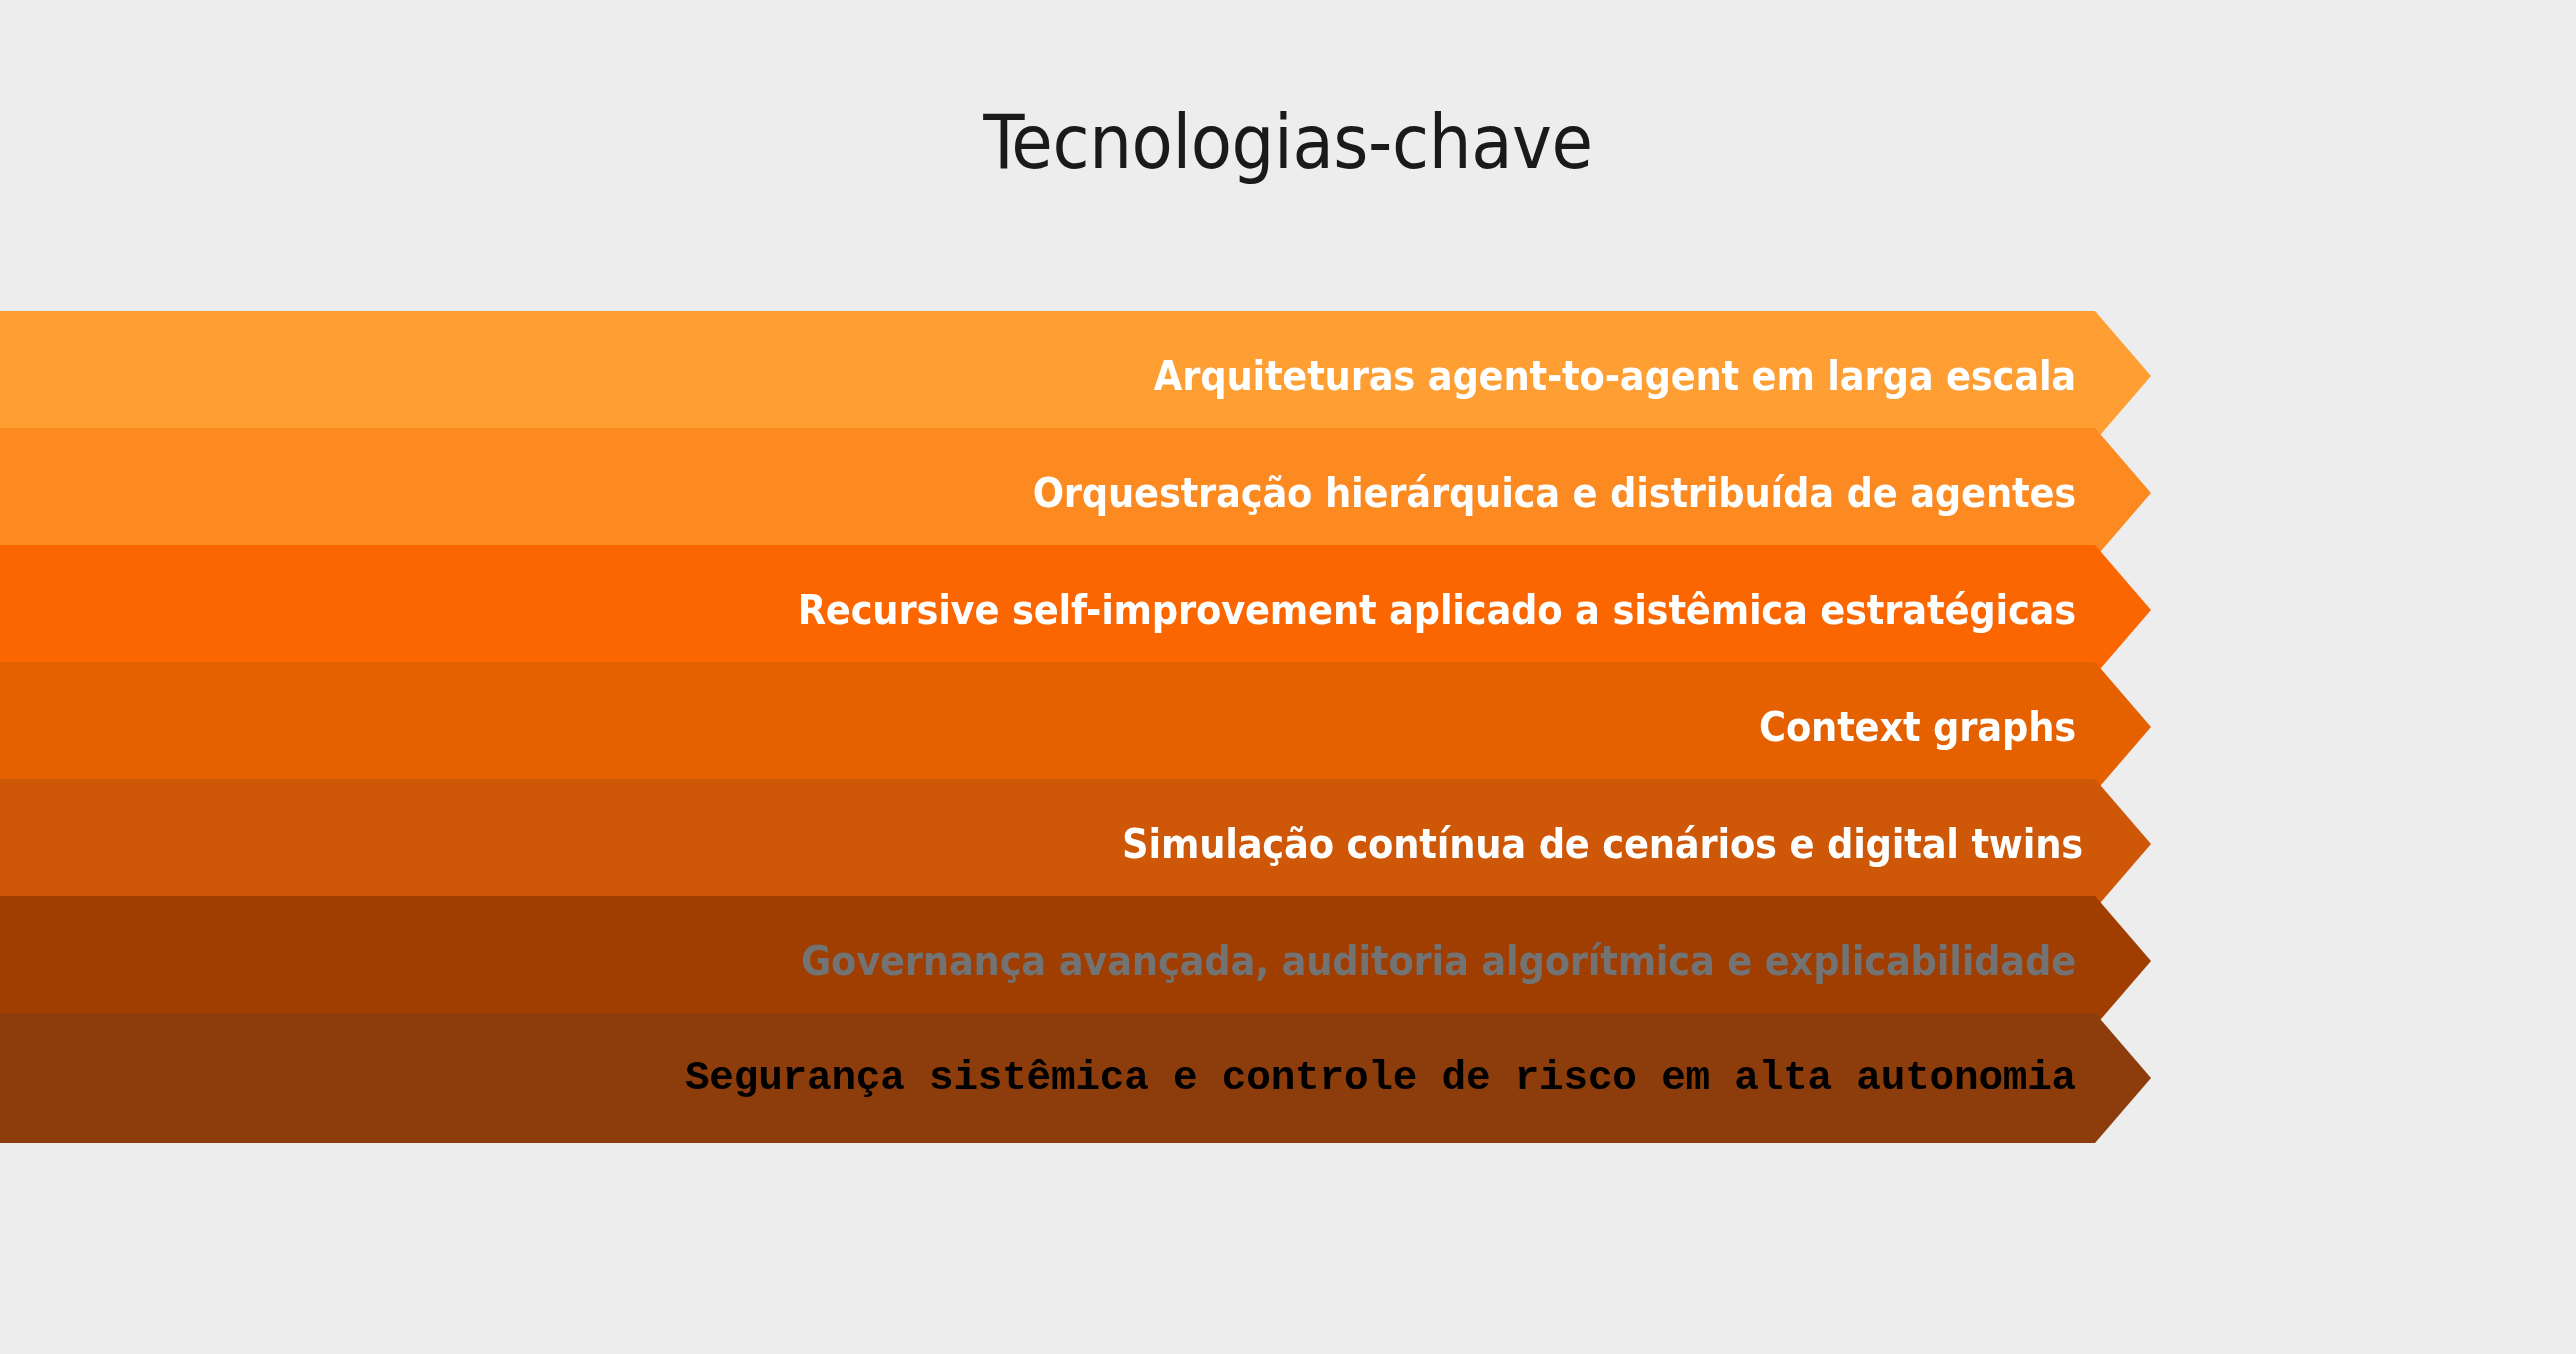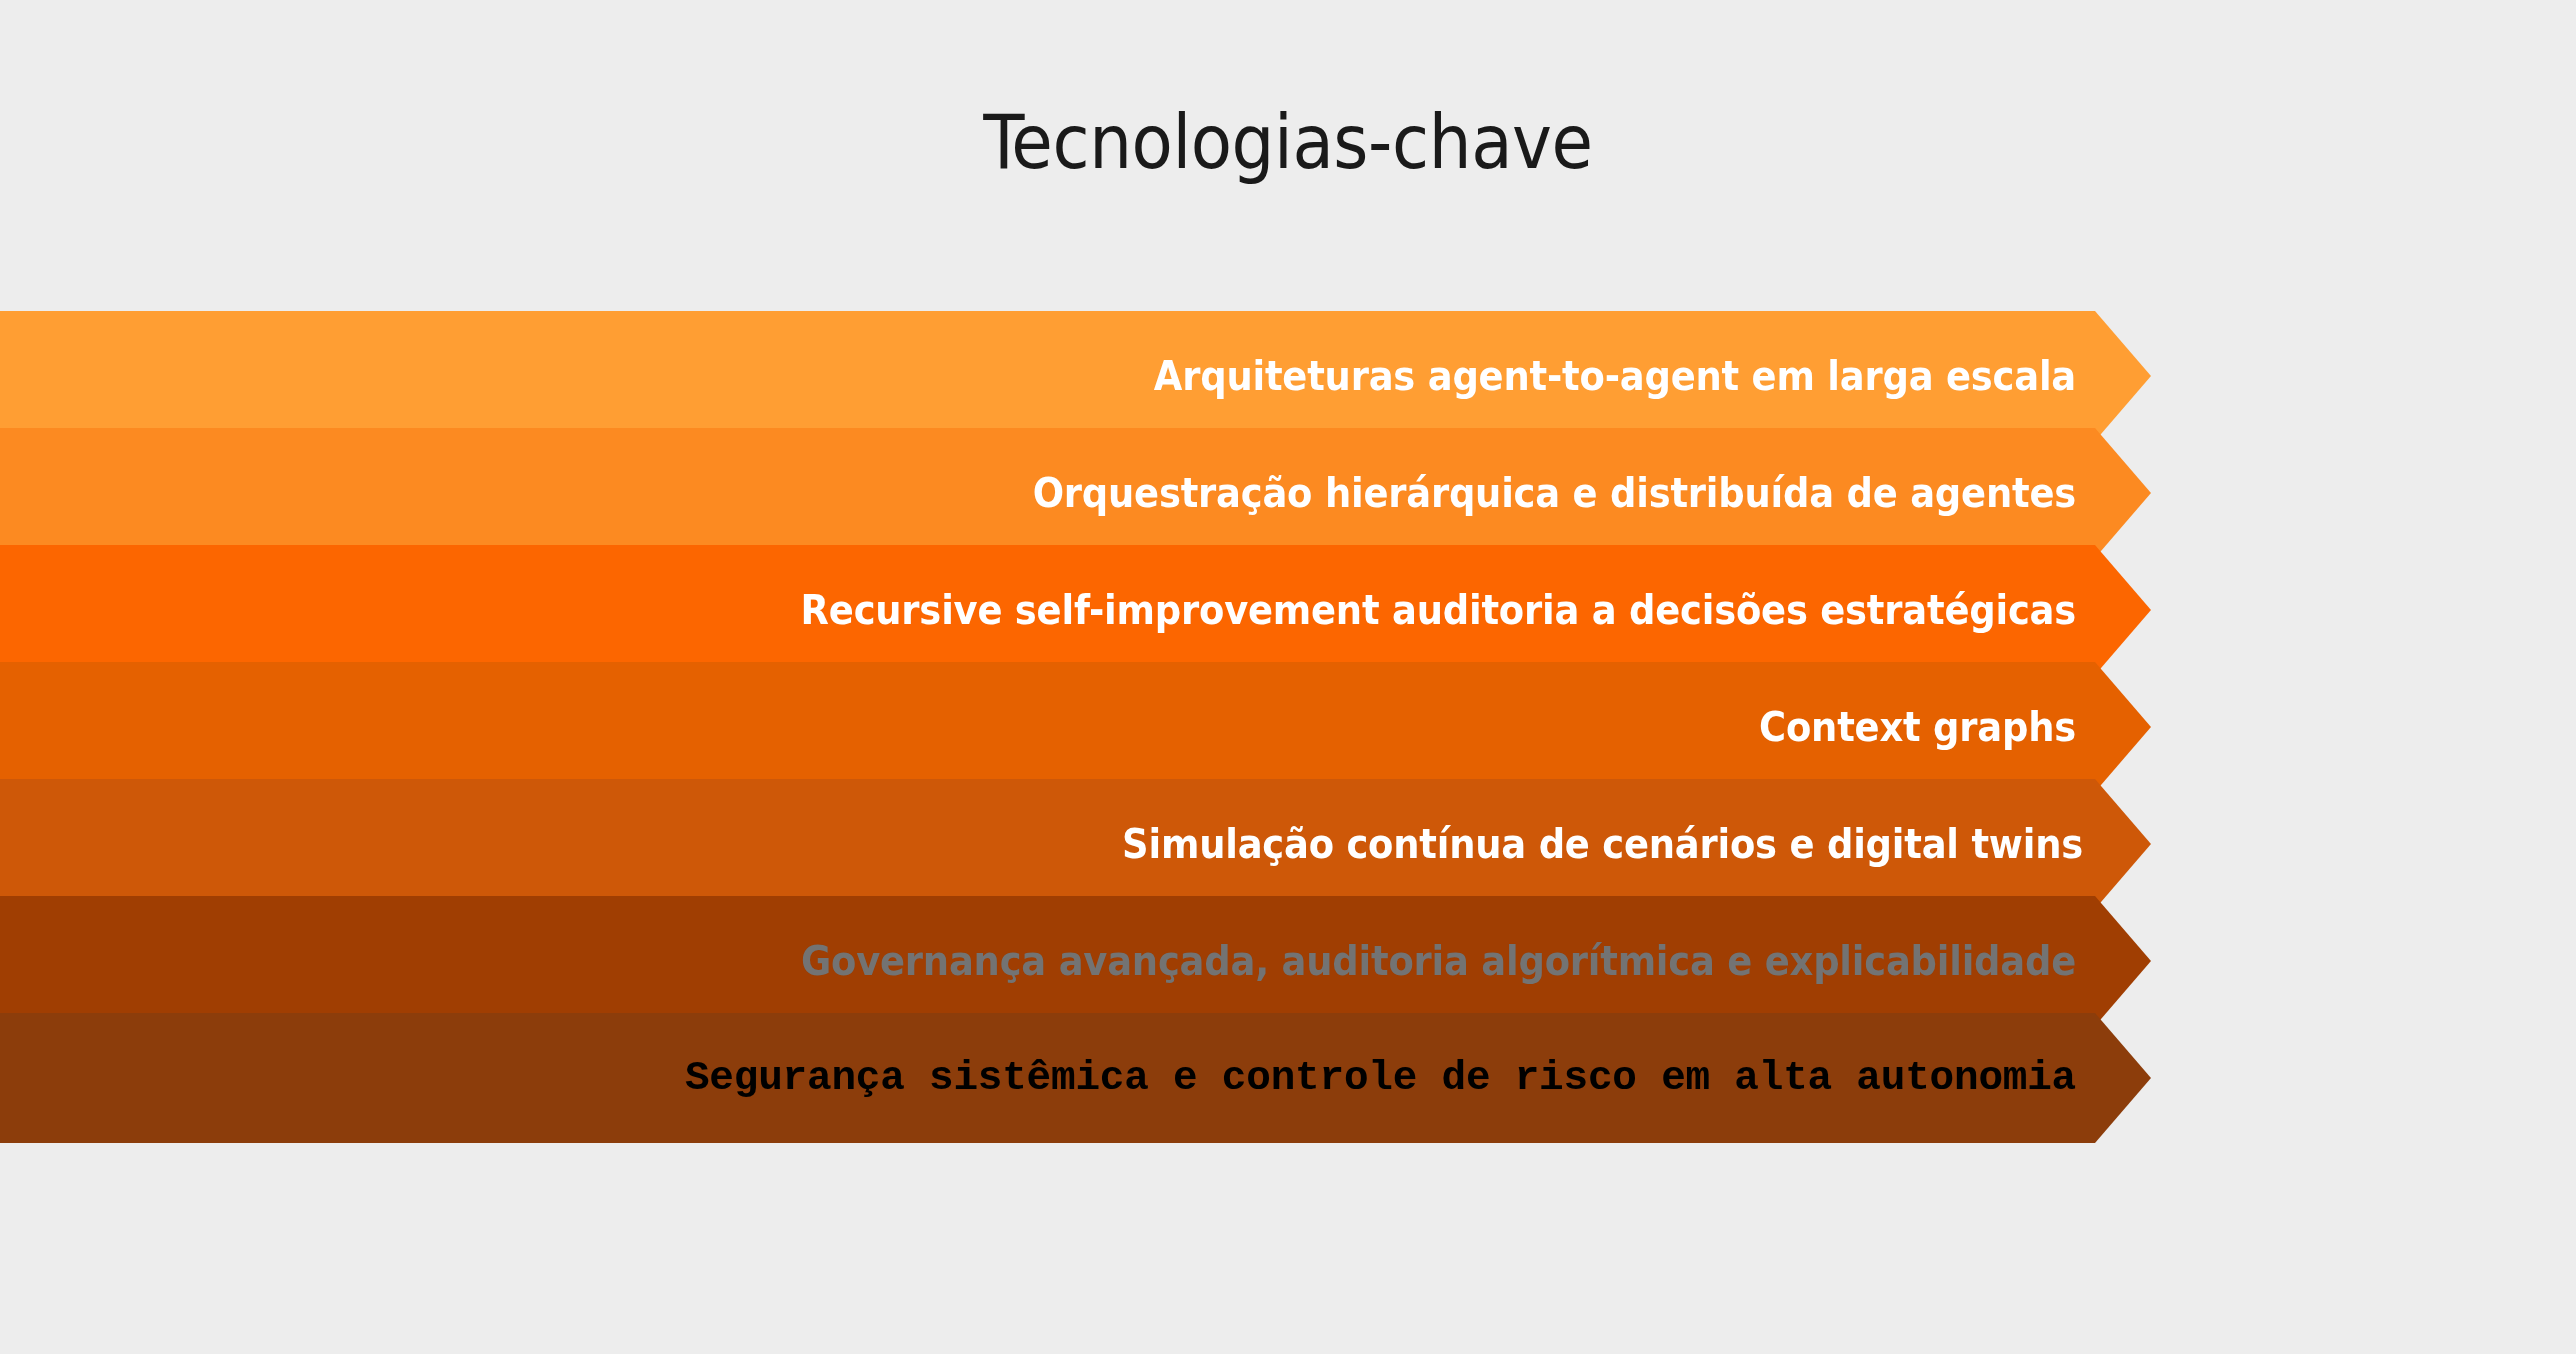--- a/index.html
+++ b/index.html
@@ -106,21 +106,21 @@
       <div class="arrow-label" style="color: rgb(255, 255, 255);">Arquiteturas agent-to-agent em larga escala</div>
     </div>
 
     <div class="arrow-row">
       <div class="arrow-shape" style="background: rgb(252, 138, 33);"></div>
       <div class="arrow-label" style="color: rgb(255, 255, 255);">Orquestração hierárquica e distribuída de agentes</div>
     </div>
 
     <div class="arrow-row">
       <div class="arrow-shape" style="background: rgb(252, 102, 0);"></div>
-      <div class="arrow-label" style="color: rgb(255, 255, 255);">Recursive self-improvement auditoria a decisões estratégicas</div>
+      <div class="arrow-label" style="color: rgb(255, 255, 255);">Recursive self-improvement aplicado a sistêmica estratégicas</div>
     </div>
 
     <div class="arrow-row">
       <div class="arrow-shape" style="background: rgb(229, 97, 0);"></div>
       <div class="arrow-label" style="color: rgb(255, 255, 255);">Context graphs</div>
     </div>
 
     <div class="arrow-row">
       <div class="arrow-shape" style="background: rgb(206, 88, 8);"></div>
       <div class="arrow-label" style="color: rgb(255, 255, 255); margin-left: 7px;">Simulação contínua de cenários e digital twins</div>

